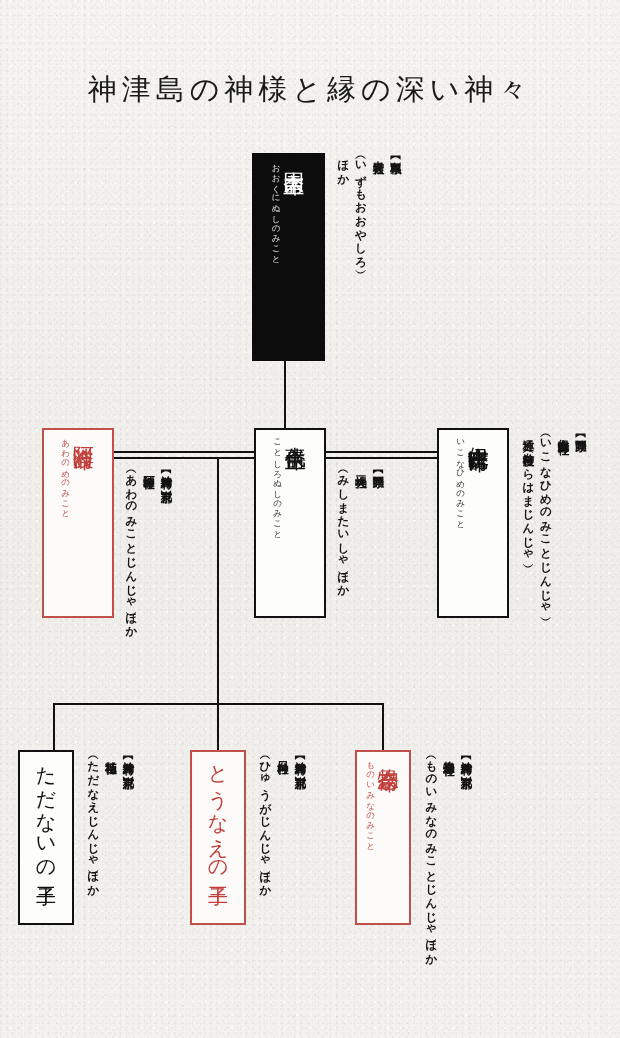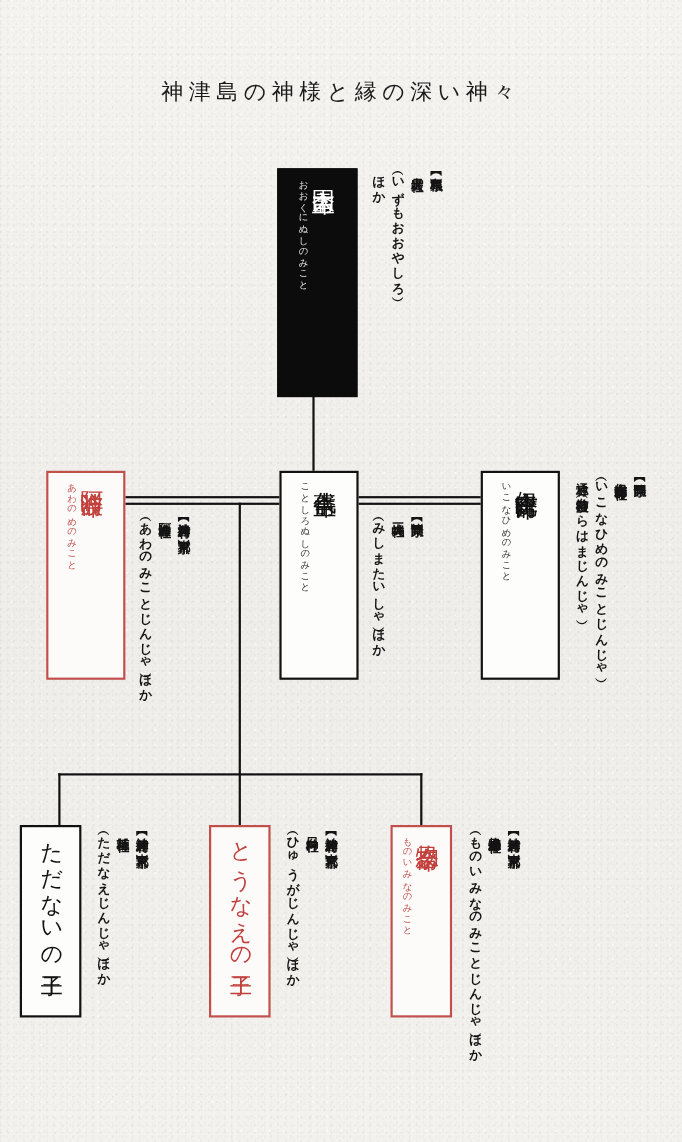--- a/index.html
+++ b/index.html
@@ -22,21 +22,21 @@
       linear-gradient(115deg, rgba(0,0,0,.022) 0 2px, transparent 2px 5px),
       linear-gradient(25deg, rgba(0,0,0,.018) 0 1px, transparent 1px 4px),
       linear-gradient(180deg,#f5f4f1 0%, #efeeea 55%, #f3f2ef 100%);
     background-size:7px 7px,11px 11px,9px 9px,13px 13px,6px 6px,5px 5px,100% 100%;
   }
 
   
   #title{
     position:absolute;left:0;top:70px;width:620px;
     text-align:center;
-    font-size:20px;
+    font-size:29px;
     letter-spacing:5px;
     color:#1a1a1a;
     font-family:"Liberation Serif","DejaVu Serif",serif;
     white-space:nowrap;
   }
 
   
   .ln{position:absolute;background:#111;}
   .vl{width:2px;}
   .hl{height:2px;}

